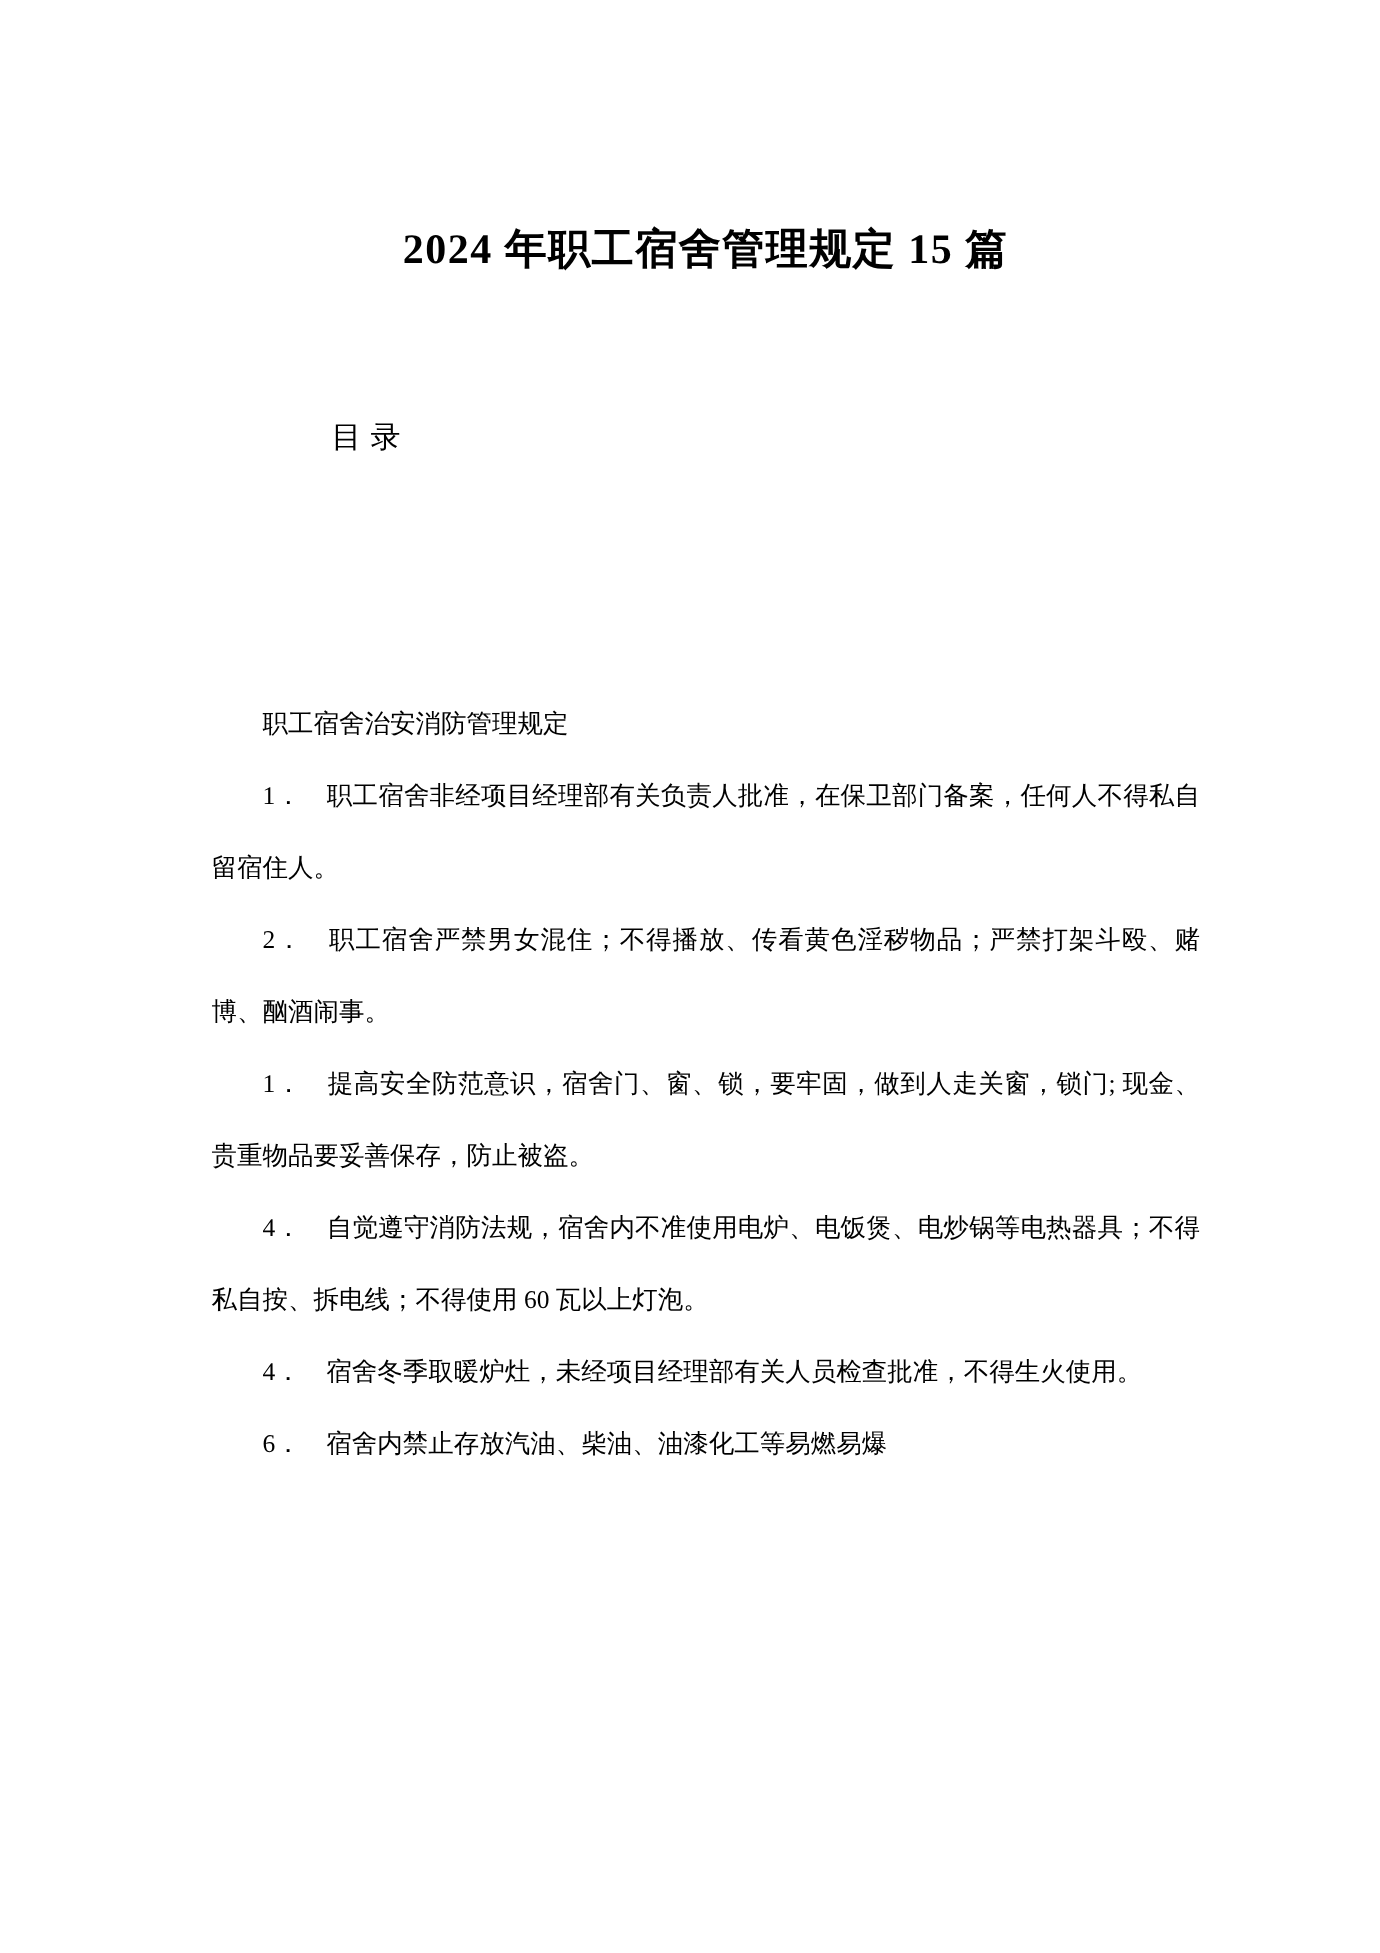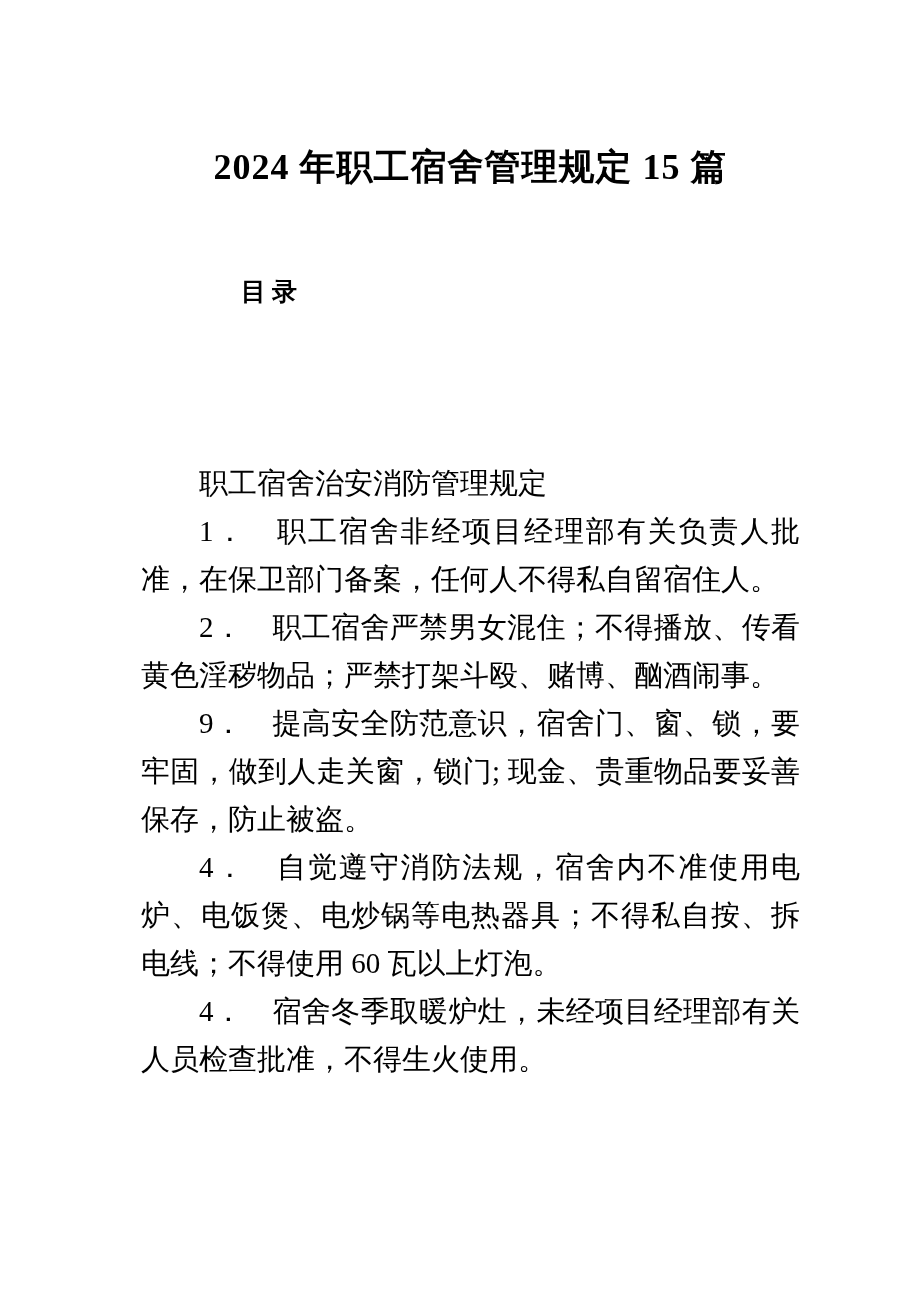--- a/index.html
+++ b/index.html
@@ -14,41 +14,40 @@
     margin: 0;
     background: #ffffff;
     color: #000000;
     font-family: "Liberation Serif", "DejaVu Serif", serif;
     box-sizing: border-box;
     padding: 0 120px 0 141px;
     overflow: hidden;
   }
   .doc-title {
     margin: 144px 0 0 0;
-    font-size: 36px;
+    font-size: 28px;
     line-height: 46px;
     font-weight: 700;
     text-align: center;
     letter-spacing: 1px;
     white-space: nowrap;
   }
   .toc-label {
     margin: 78px 0 0 0;
-    font-size: 25px;
+    font-size: 20px;
     line-height: 48px;
     text-indent: 4em;
     letter-spacing: 6px;
-    font-weight: bold;
   }
   .doc-body {
     margin: 143px 0 0 0;
   }
   .doc-body p {
     margin: 0;
-    font-size: 29px;
+    font-size: 17px;
     line-height: 48px;
     text-align: justify;
     text-justify: inter-character;
     text-indent: 2em;
     word-break: break-all;
   }
 </style>
 </head>
 <body>
 
@@ -60,21 +59,22 @@
   <div class="doc-body">
     <p class="section-heading">职工宿舍治安消防管理规定</p>
 
     <div>
 
 
         <p>1．　职工宿舍非经项目经理部有关负责人批准，在保卫部门备案，任何人不得私自留宿住人。</p>
 
         <p>2．　职工宿舍严禁男女混住；不得播放、传看黄色淫秽物品；严禁打架斗殴、赌博、酗酒闹事。</p>
 
-        <p>9．　提高安全防范意识，宿舍门、窗、锁，要牢固，做到人走关窗，锁门; 现金、贵重物品要妥善保存，防止被盗。</p>
+        <p>1．　提高安全防范意识，宿舍门、窗、锁，要牢固，做到人走关窗，锁门; 现金、贵重物品要妥善保存，防止被盗。</p>
 
         <p>4．　自觉遵守消防法规，宿舍内不准使用电炉、电饭煲、电炒锅等电热器具；不得私自按、拆电线；不得使用 60 瓦以上灯泡。</p>
 
         <p>4．　宿舍冬季取暖炉灶，未经项目经理部有关人员检查批准，不得生火使用。</p>
 
+        <p>6．　宿舍内禁止存放汽油、柴油、油漆化工等易燃易爆</p>
       </div>
   </div>
 </div>
 
 </body></html>

